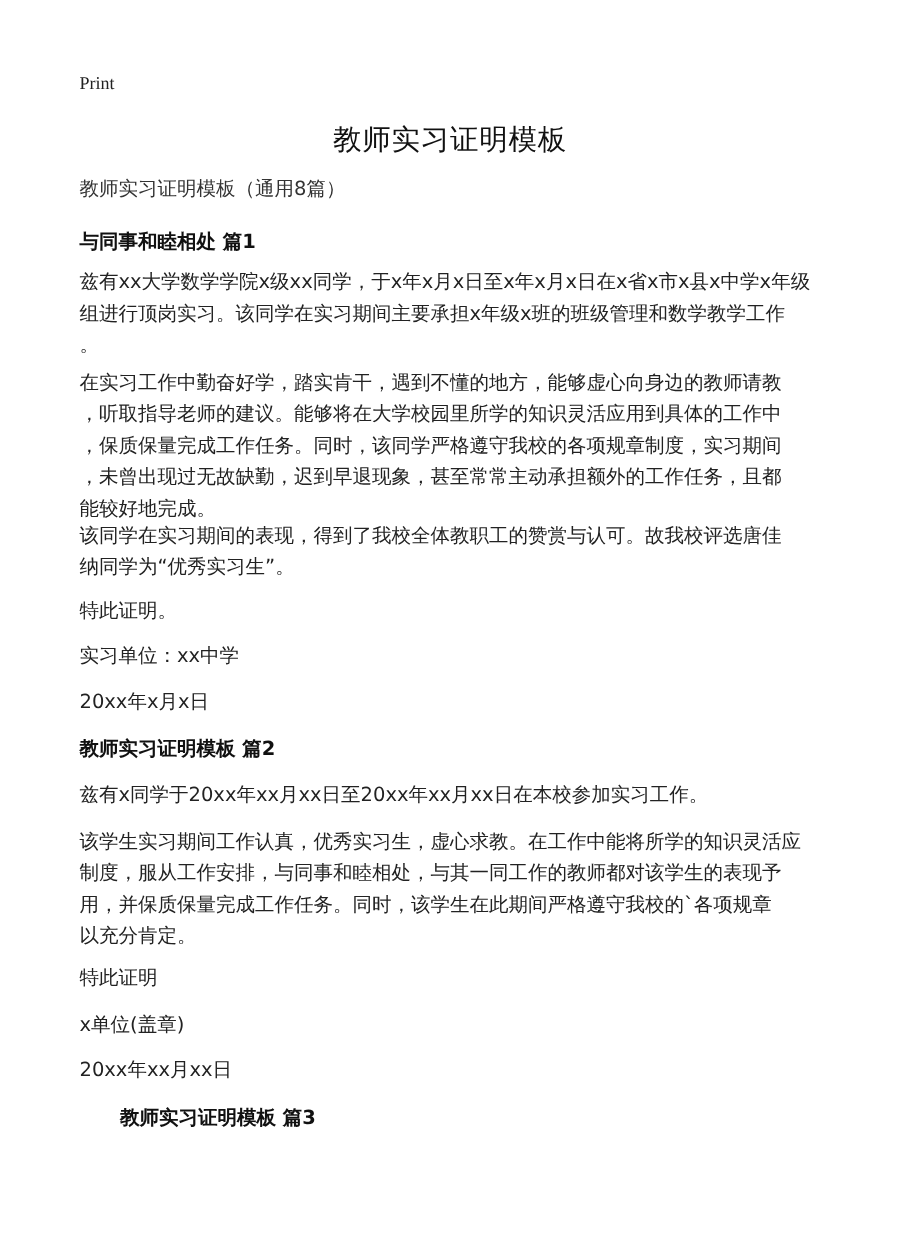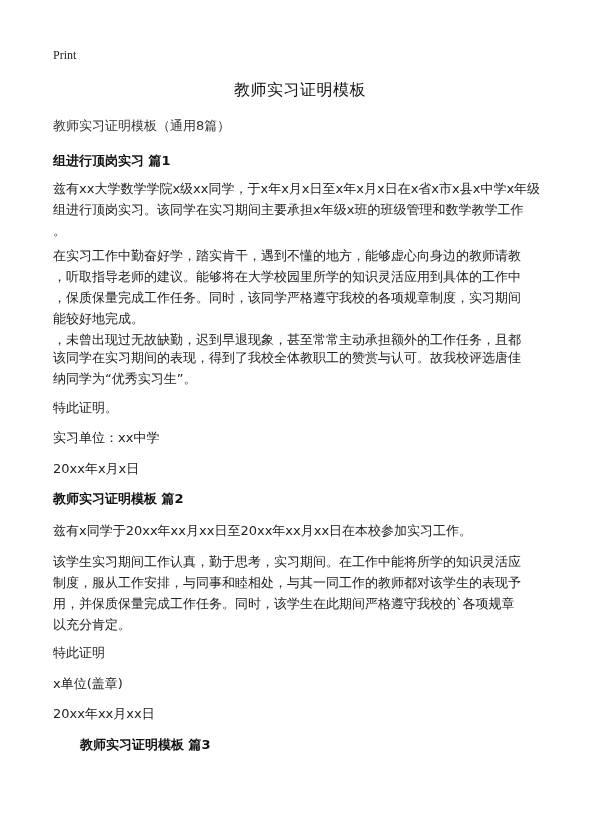--- a/index.html
+++ b/index.html
@@ -7,52 +7,52 @@
       width: 600px; height: 828px; overflow: hidden; position: relative;
       font-family: "DejaVu Sans", sans-serif; color: #1a1a1a;
     }
     .page { position: absolute; left: 0; top: 0; width: 600px; height: 628px; }
     .print-label {
       position: absolute; left: 53px; top: 48px;
       font-family: "Liberation Serif", serif; font-size: 12px; color: #222;
     }
     .doc-title {
       position: absolute; left: 0; width: 600px; top: 80px; text-align: center;
-      font-size: 16px; font-weight: normal; color: #111; letter-spacing: 0.5px;
+      font-size: 19px; font-weight: normal; color: #111; letter-spacing: 0.5px;
     }
     .subtitle { position: absolute; left: 53px; top: 117px; font-size: 13px; color: #333; }
     .section-heading {
       position: absolute; left: 53px; font-size: 13px; font-weight: bold; color: #111;
     }
     .para { position: absolute; left: 53px; width: 500px; font-size: 13px; line-height: 21px; color: #222; }
     .para .ln { display: block; white-space: nowrap; }
   </style>
 </head>
 <body>
 
 <div class="page">
   <div class="print-label">Print</div>
   <div class="doc-title">教师实习证明模板</div>
 
   <div class="subtitle">教师实习证明模板（通用8篇）</div>
 
-  <div class="section-heading" style="top:152px;">组进行顶岗实习 篇1</div>
+  <div class="section-heading" style="top:152px;">与同事和睦相处 篇1</div>
 
   <div class="para" style="top:178px;">
     <span class="ln">兹有xx大学数学学院x级xx同学，于x年x月x日至x年x月x日在x省x市x县x中学x年级</span>
     <span class="ln">组进行顶岗实习。该同学在实习期间主要承担x年级x班的班级管理和数学教学工作</span>
     <span class="ln">。</span>
   </div>
 
   <div class="para" style="top:245px;">
     <span class="ln">在实习工作中勤奋好学，踏实肯干，遇到不懂的地方，能够虚心向身边的教师请教</span>
     <span class="ln">，听取指导老师的建议。能够将在大学校园里所学的知识灵活应用到具体的工作中</span>
     <span class="ln">，保质保量完成工作任务。同时，该同学严格遵守我校的各项规章制度，实习期间</span>
+    <span class="ln">，未曾出现过无故缺勤，迟到早退现象，甚至常常主动承担额外的工作任务，且都</span>
     <span class="ln">能较好地完成。</span>
-    <span class="ln">，未曾出现过无故缺勤，迟到早退现象，甚至常常主动承担额外的工作任务，且都</span>
   </div>
 
   <div class="para" style="top:347px;">
     <span class="ln">该同学在实习期间的表现，得到了我校全体教职工的赞赏与认可。故我校评选唐佳</span>
     <span class="ln">纳同学为“优秀实习生”。</span>
   </div>
 
   <div class="para" style="top:397px;">
     <span class="ln">特此证明。</span>
   </div>
@@ -65,21 +65,21 @@
     <span class="ln">20xx年x月x日</span>
   </div>
 
   <div class="section-heading" style="top:490px;">教师实习证明模板 篇2</div>
 
   <div class="para" style="top:520px;">
     <span class="ln">兹有x同学于20xx年xx月xx日至20xx年xx月xx日在本校参加实习工作。</span>
   </div>
 
   <div class="para" style="top:551px;">
-    <span class="ln">该学生实习期间工作认真，勤于思考，实习期间。在工作中能将所学的知识灵活应</span>
+    <span class="ln">该学生实习期间工作认真，优秀实习生，虚心求教。在工作中能将所学的知识灵活应</span>
     <span class="ln">制度，服从工作安排，与同事和睦相处，与其一同工作的教师都对该学生的表现予</span>
     <span class="ln">用，并保质保量完成工作任务。同时，该学生在此期间严格遵守我校的`各项规章</span>
     <span class="ln">以充分肯定。</span>
   </div>
 
   <div class="para" style="top:642px;">
     <span class="ln">特此证明</span>
   </div>
 
   <div class="para" style="top:673px;">

